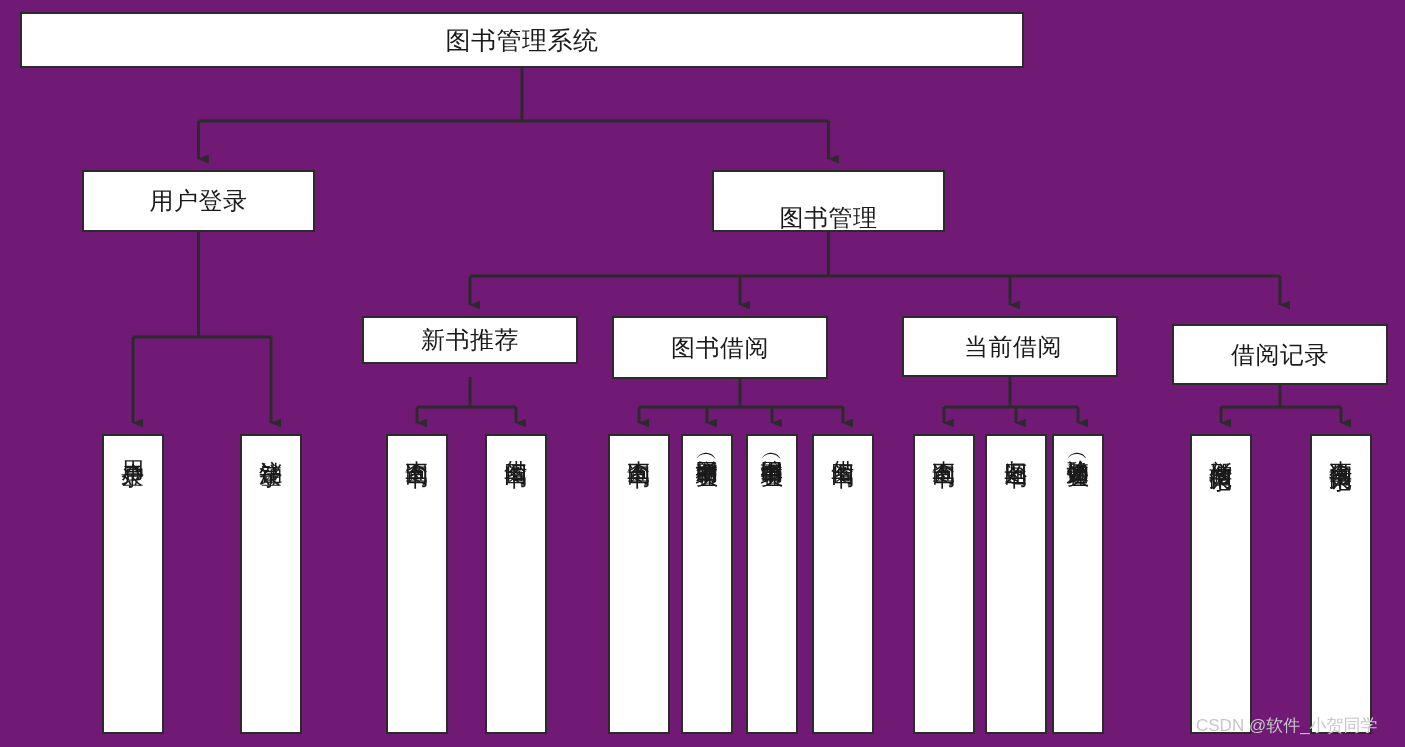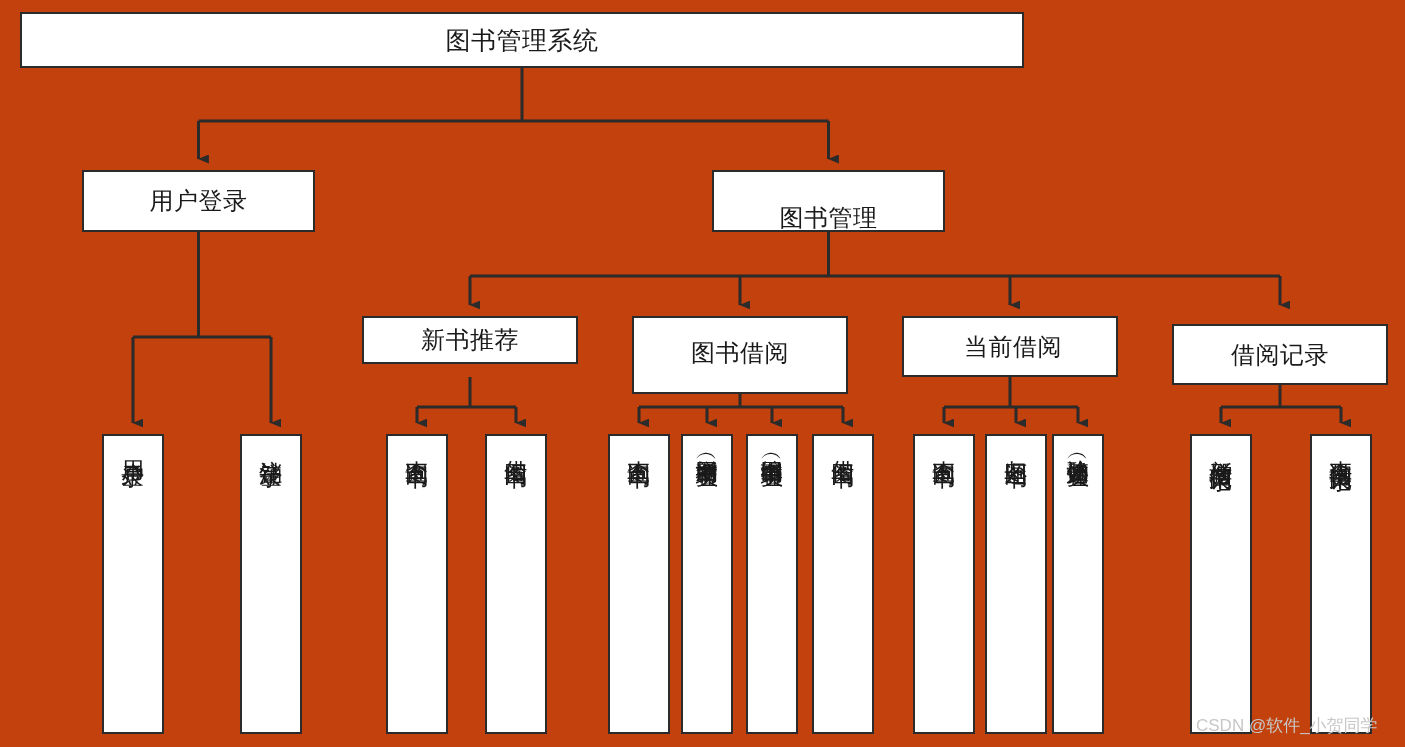--- a/index.html
+++ b/index.html
@@ -8,21 +8,21 @@
     padding: 0;
     background: #ffffff;
   }
   body {
     font-family: "DejaVu Sans", "Liberation Sans", sans-serif;
   }
   #canvas {
     position: relative;
     width: 1405px;
     height: 747px;
-    background: #c2410c;
+    background: #701a75;
     overflow: hidden;
   }
   #wires {
     position: absolute;
     left: 0;
     top: 0;
     width: 1405px;
     height: 747px;
     pointer-events: none;
   }
@@ -134,21 +134,21 @@
       </div>
       <div class="node horiz" style="left: 82px; top: 170px; width: 233px; height: 62px;">
         <span class="label">用户登录</span>
       </div>
       <div class="node horiz" style="left: 712px; top: 170px; width: 233px; height: 62px; align-items: flex-end;">
         <span class="label">图书管理</span>
       </div>
       <div class="node horiz" style="left: 362px; top: 316px; width: 216px; height: 48px;">
         <span class="label">新书推荐</span>
       </div>
-      <div class="node horiz" style="left: 632px; top: 316px; width: 216px; height: 78px; font-family: Liberation Mono, monospace;">
+      <div class="node horiz" style="left: 612px; top: 316px; width: 216px; height: 63px;">
         <span class="label">图书借阅</span>
       </div>
       <div class="node horiz" style="left: 902px; top: 316px; width: 216px; height: 61px; padding-left: 6px;">
         <span class="label">当前借阅</span>
       </div>
       <div class="node horiz" style="left: 1172px; top: 324px; width: 216px; height: 61px;">
         <span class="label">借阅记录</span>
       </div>
       <div class="node vert" style="left: 102px; top: 434px; width: 62px; height: 300px;">
         <span class="label">用户登录</span>

